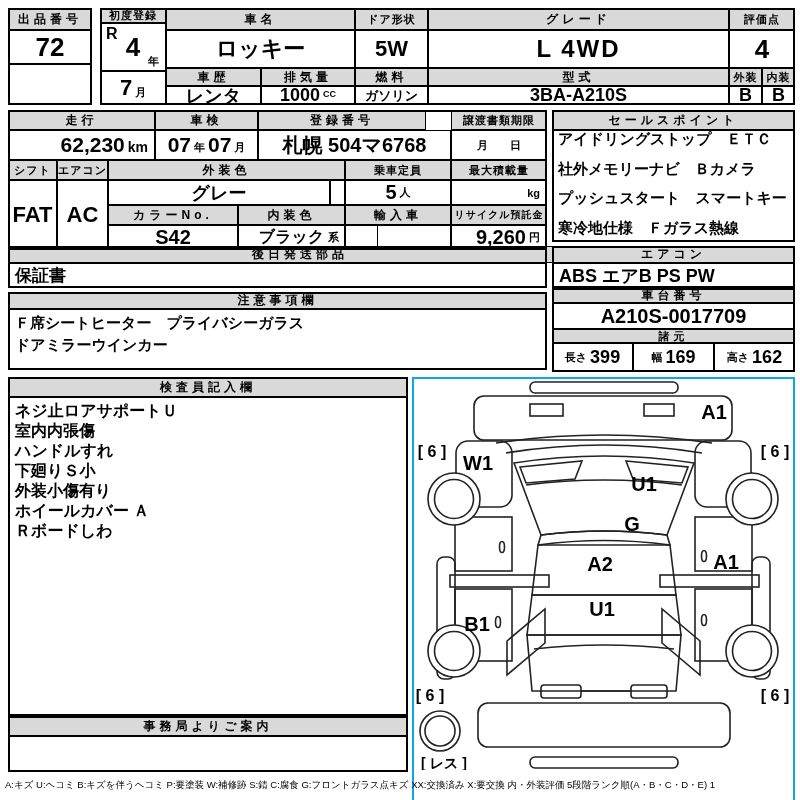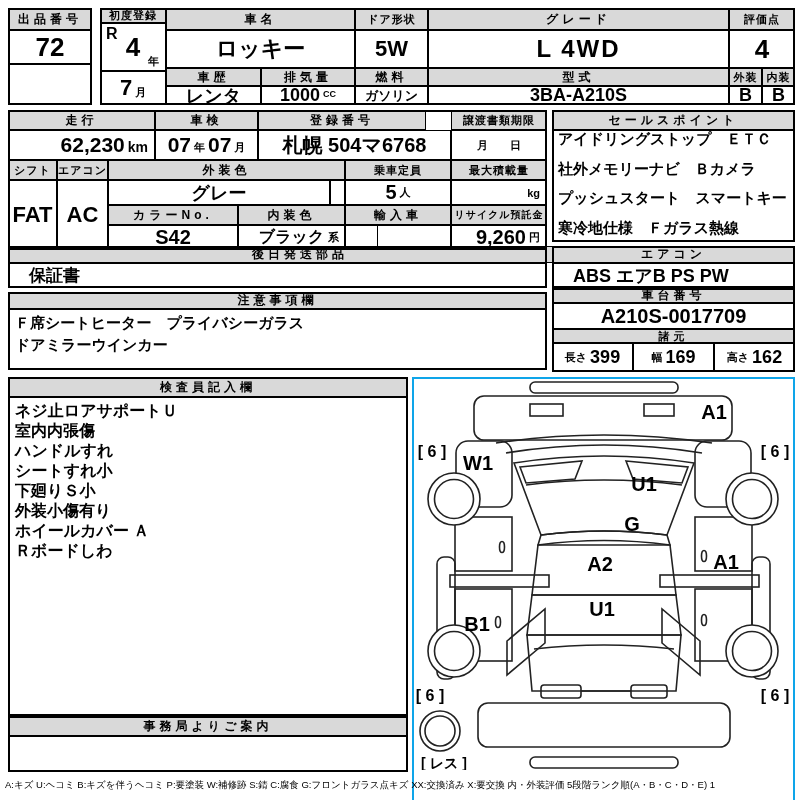--- a/index.html
+++ b/index.html
@@ -10,21 +10,21 @@
       letter-spacing:4px;white-space:nowrap;overflow:hidden;}
   .hd.tight{letter-spacing:1px;font-size:11px;font-family:Liberation Serif, serif;}
   .val{position:absolute;box-sizing:border-box;border:1px solid #000;background:#fff;
        display:flex;align-items:center;justify-content:center;font-weight:bold;white-space:nowrap;overflow:hidden;gap:3px;}
   .outline{position:absolute;box-sizing:border-box;border:2px solid #000;pointer-events:none;background:transparent;z-index:5;}
   .f26{font-size:26px}.f24{font-size:24px}.f22{font-size:22px}.f21{font-size:21px}.f20{font-size:20px}
   .f18{font-size:18px}.f17{font-size:17px}.f16{font-size:16px}.f13{font-size:13px}.f11{font-size:11px}
   .unit{font-size:11px;align-self:flex-end;padding-bottom:4px;font-weight:bold;}
   .unit9{font-size:9px;align-self:flex-end;padding-bottom:5px;font-weight:bold;}
   .ar{justify-content:flex-end;padding-right:6px;}
-  .al{justify-content:flex-start;padding-left:20px;}
+  .al{justify-content:flex-start;padding-left:6px;}
   .lines{position:absolute;box-sizing:border-box;border:1px solid #000;background:#fff;
          font-weight:bold;overflow:hidden;gap:8px;}
   .lines > div{white-space:nowrap;}
   .sales-lines{padding:3px 5px;font-size:15px;line-height:21.5px;}
   .notes-lines{padding:2px 6px;font-size:15px;line-height:22px;}
   .insp-lines{padding:3px 6px;font-size:16px;line-height:20px;}
   #legend{position:absolute;left:5px;top:779px;width:792px;font-size:9.5px;white-space:nowrap;color:#000;}
   svg text{font-family:"Liberation Sans","DejaVu Sans",sans-serif;font-weight:bold;fill:#000;}
   .era{position:absolute;left:5px;top:1px;font-size:16px;font-weight:bold;}
   .yearunit{position:absolute;right:6px;bottom:1px;font-size:11px;font-weight:bold;}
@@ -171,21 +171,20 @@
     <span class="f11">高さ</span>
     <span class="f18">162</span>
   </div>
   <div class="outline" style="left:552px;top:288px;width:243px;height:84px"></div>
 
   <div class="hd" style="left:8px;top:377px;width:400px;height:20px">検査員記入欄</div>
   <div class="lines insp-lines" style="left:8px;top:397px;width:400px;height:319px">
     <div>ネジ止ロアサポートＵ</div>
     <div>室内内張傷</div>
     <div>ハンドルすれ</div>
-    <div>シートすれ小</div>
     <div>下廻りＳ小</div>
     <div>外装小傷有り</div>
     <div>ホイールカバー Ａ</div>
     <div>Ｒボードしわ</div>
   </div>
   <div class="outline" style="left:8px;top:377px;width:400px;height:339px"></div>
 
   <div class="hd" style="left:8px;top:716px;width:400px;height:20px">事務局よりご案内</div>
   <div class="val" style="left:8px;top:736px;width:400px;height:36px"></div>
   <div class="outline" style="left:8px;top:716px;width:400px;height:56px"></div>

